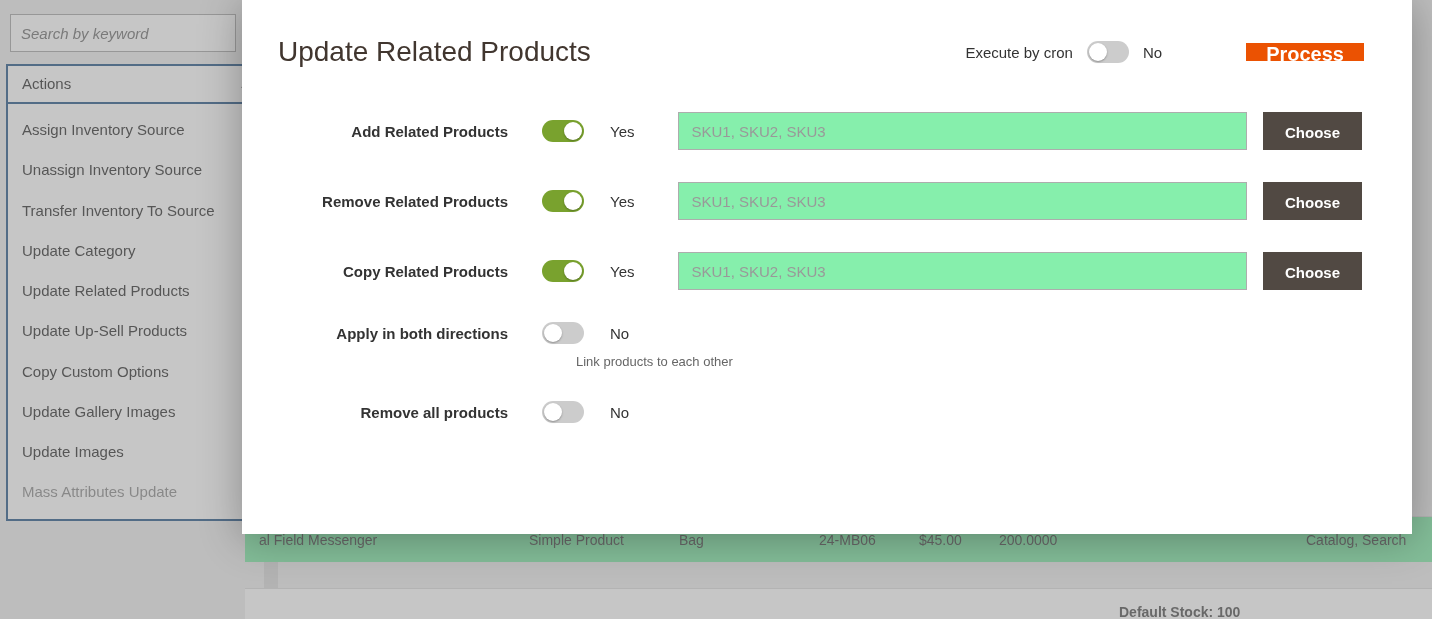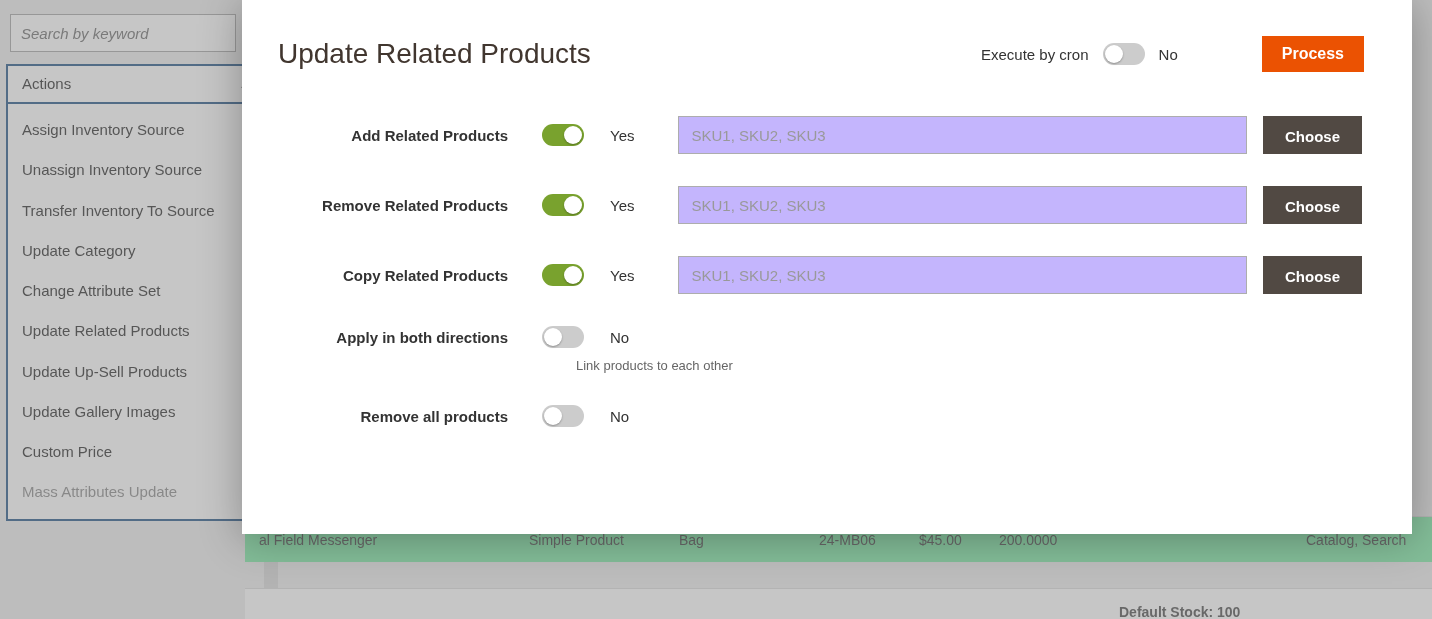--- a/index.html
+++ b/index.html
@@ -58,22 +58,22 @@
     padding: 36px 48px 30px 36px;
   }
   .modal-header {
     display: flex; align-items: center; justify-content: space-between;
     margin-bottom: 44px;
   }
   .modal-title { font-size: 28px; font-weight: 400; color: #41362f; }
   .cron-area { display: flex; align-items: center; gap: 14px; }
   .cron-label { font-size: 15px; color: #333; }
   .process-btn {
-    background: #eb5202; color: #fff; border: none; height: 36px;
-    padding: 0 20px; font-size: 16px; font-weight: 600; cursor: pointer;
+    background: #eb5202; color: #fff; border: none; height: 18px;
+    padding: 0 20px; font-size: 20px; font-weight: 600; cursor: pointer;
   }
 
   
   .toggle {
     width: 42px; height: 22px; border-radius: 11px; position: relative;
     display: inline-block; cursor: pointer; background: #ccc;
     flex-shrink: 0;
   }
   .toggle .knob {
     position: absolute; top: 2px; left: 2px; width: 18px; height: 18px;
@@ -88,21 +88,21 @@
   
   .form-body { display: flex; flex-direction: column; gap: 32px; max-width: 1060px; margin-left: 24px; }
   .form-row { display: flex; align-items: center; }
   .form-label {
     width: 240px; text-align: right; padding-right: 34px;
     font-size: 15px; font-weight: 600; color: #333;
   }
   .form-control-area { display: flex; align-items: center; gap: 16px; flex: 1; }
   .sku-input {
     flex: 1; height: 38px; border: 1px solid #adadad; padding: 0 12px;
-    font-size: 15px; color: #555; background: #c4b5fd;
+    font-size: 15px; color: #555; background: #86efac;
   }
   .sku-input::placeholder { color: #999; }
   .choose-btn {
     background: #514943; color: #fff; border: none; height: 38px;
     padding: 12px 22px; font-size: 15px; font-weight: 600; cursor: pointer;
   }
   .helper-text { font-size: 13px; color: #666; margin-top: 10px; margin-left: 274px; }
   .row-stack { display: flex; flex-direction: column; }
 
   .chevron { font-size: 11px; color: #555; }
@@ -119,25 +119,25 @@
   <div class="actions-panel">
     <div class="actions-header">
       <span>Actions</span>
       <span class="chevron">▲</span>
     </div>
     <div class="actions-list">
       <div class="item">Assign Inventory Source</div>
       <div class="item">Unassign Inventory Source</div>
       <div class="item">Transfer Inventory To Source</div>
       <div class="item">Update Category</div>
-      <div class="item">Change Attribute Set</div>
       <div class="item">Update Related Products</div>
       <div class="item">Update Up-Sell Products</div>
+      <div class="item">Copy Custom Options</div>
       <div class="item">Update Gallery Images</div>
-      <div class="item">Custom Price</div>
+      <div class="item">Update Images</div>
       <div class="item cut">Mass Attributes Update</div>
     </div>
     <div class="actions-scrolltrack">
       <div class="actions-scrollthumb"></div>
       <div class="actions-scrollarrow">▼</div>
     </div>
   </div>
 
   <div class="bg-row bg-row1">
     <div class="bg-cell" style="width:270px">al Field Messenger</div>

